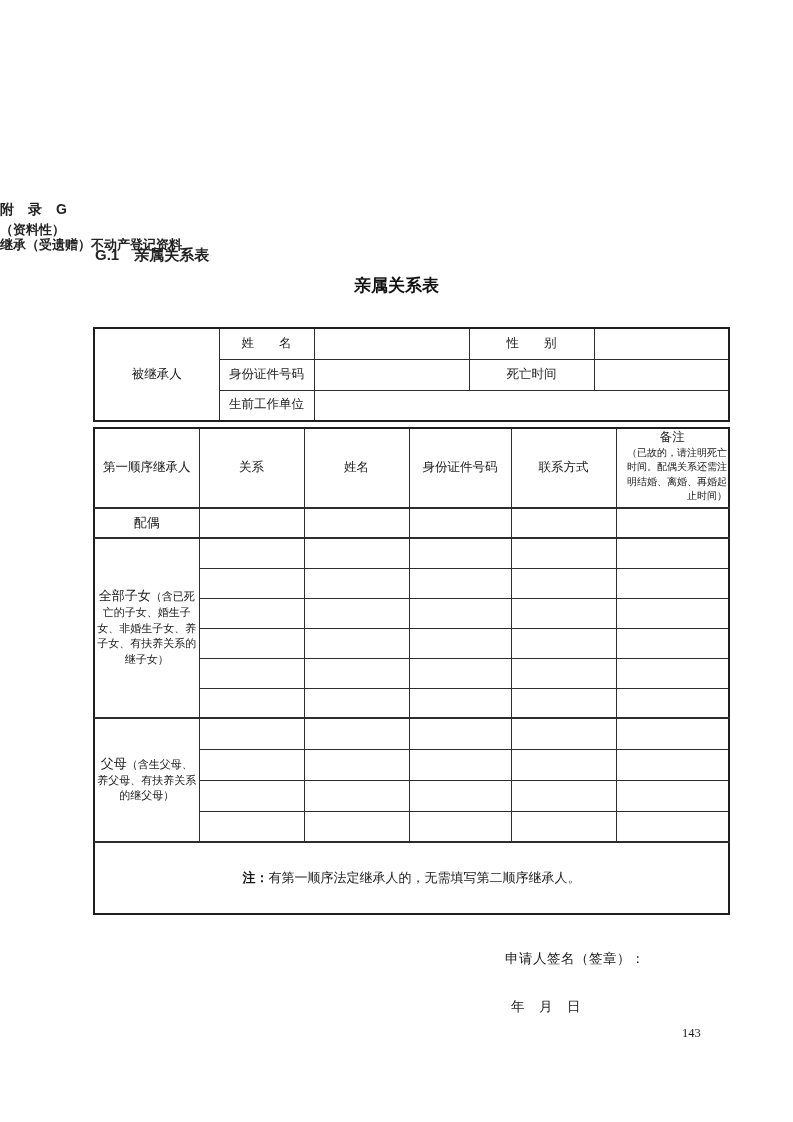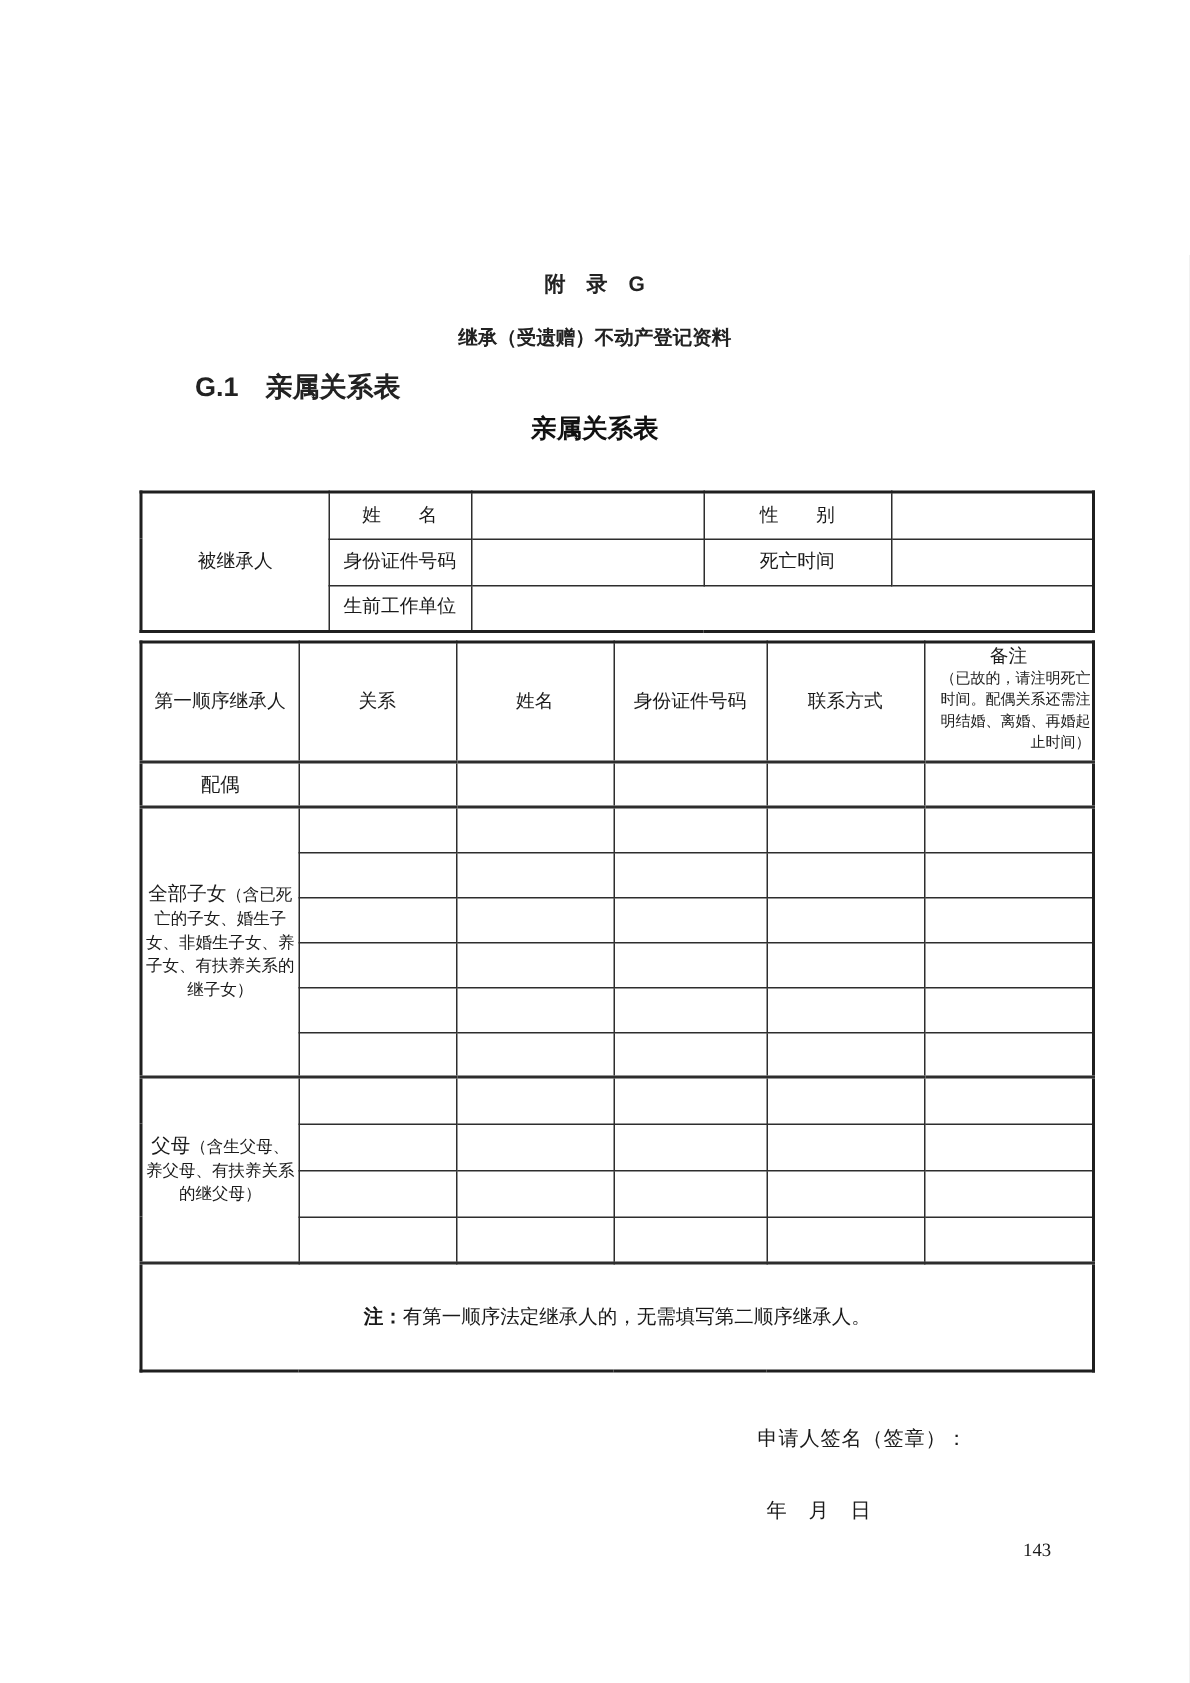--- a/index.html
+++ b/index.html
@@ -14,37 +14,36 @@
     background: #ffffff;
     margin: 0 auto;
     font-family: "Liberation Serif", "DejaVu Serif", serif;
     color: #1a1a1a;
     overflow: hidden;
   }
   .heading {
     position: absolute;
     left: 0;
     width: 100%;
-    text-align: center;
     font-family: "Liberation Sans", "DejaVu Sans", sans-serif;
     font-weight: bold;
     color: #222;
+    margin-top: 20px;
   }
   .appendix-title   { top: 181px; font-size: 14px; }
   .appendix-type    { top: 201px; font-size: 13px; }
   .appendix-subtitle{ top: 216px; font-size: 13px; }
   .section-heading  {
     position: absolute;
     left: 95px;
     top: 246px;
     font-family: "Liberation Sans", "DejaVu Sans", sans-serif;
     font-weight: bold;
-    font-size: 18px;
+    font-size: 15px;
     color: #222;
-    margin-left: 35px;
   }
   .table-title {
     position: absolute;
     left: 0;
     top: 274px;
     width: 100%;
     text-align: center;
     font-family: "Liberation Sans", "DejaVu Sans", sans-serif;
     font-weight: bold;
     font-size: 17px;
@@ -103,20 +102,21 @@
     font-size: 12.5px;
     color: #1a1a1a;
   }
 </style>
 </head>
 <body>
 
 <div class="page">
 
   <div class="heading appendix-title">附　录　G</div>
+  <div class="heading appendix-type">（资料性）</div>
   <div class="heading appendix-subtitle">继承（受遗赠）不动产登记资料</div>
   <div class="section-heading">G.1　亲属关系表</div>
   <div class="table-title">亲属关系表</div>
 
   <table class="form" id="decedent-table">
     <colgroup>
       <col style="width:125px">
         <col style="width:95px">
         <col style="width:155px">
         <col style="width:125px">

